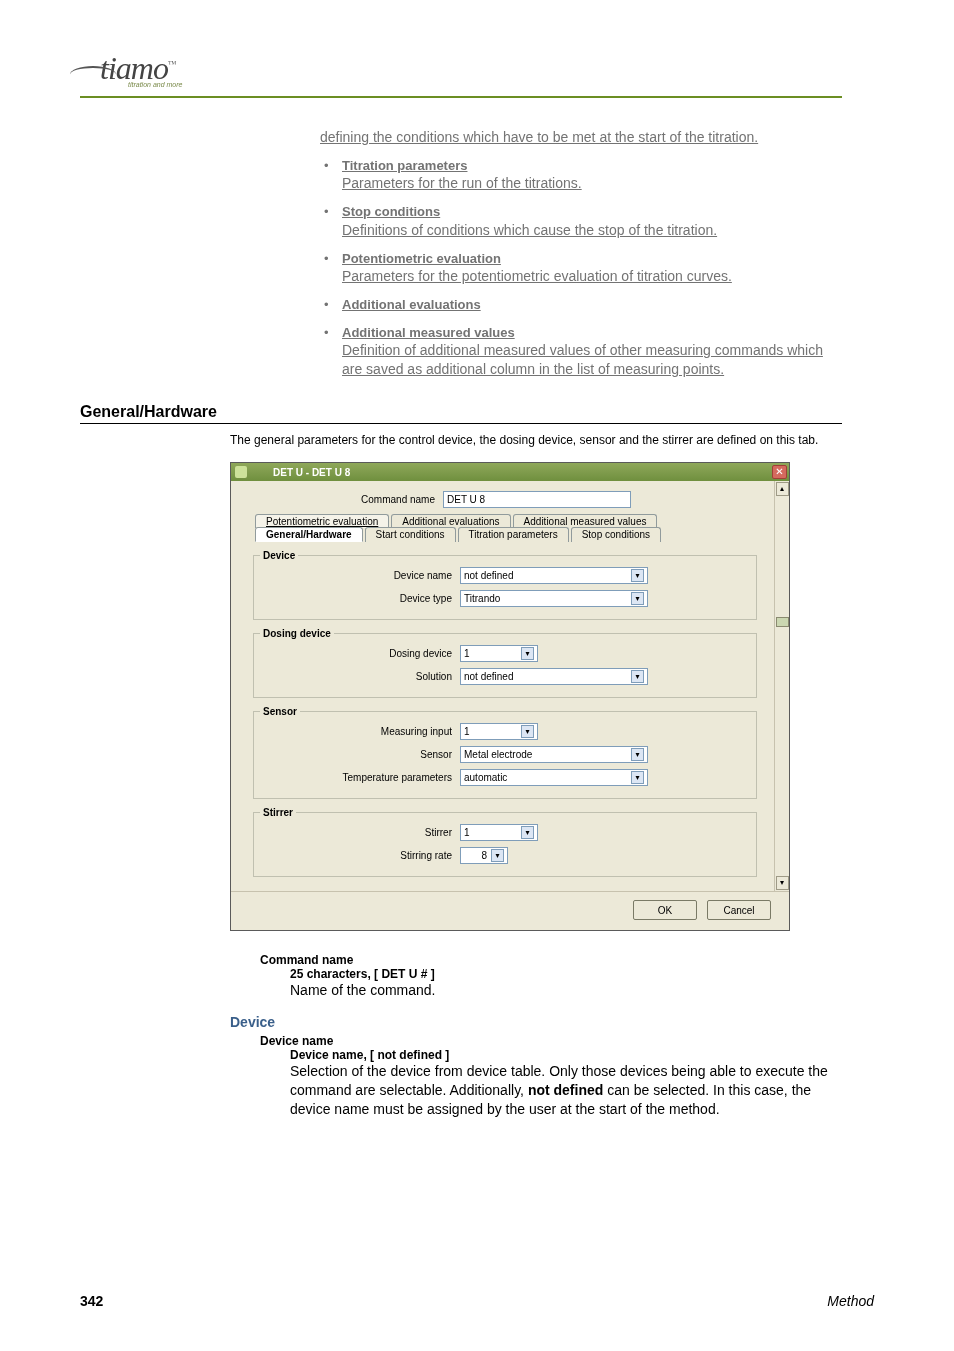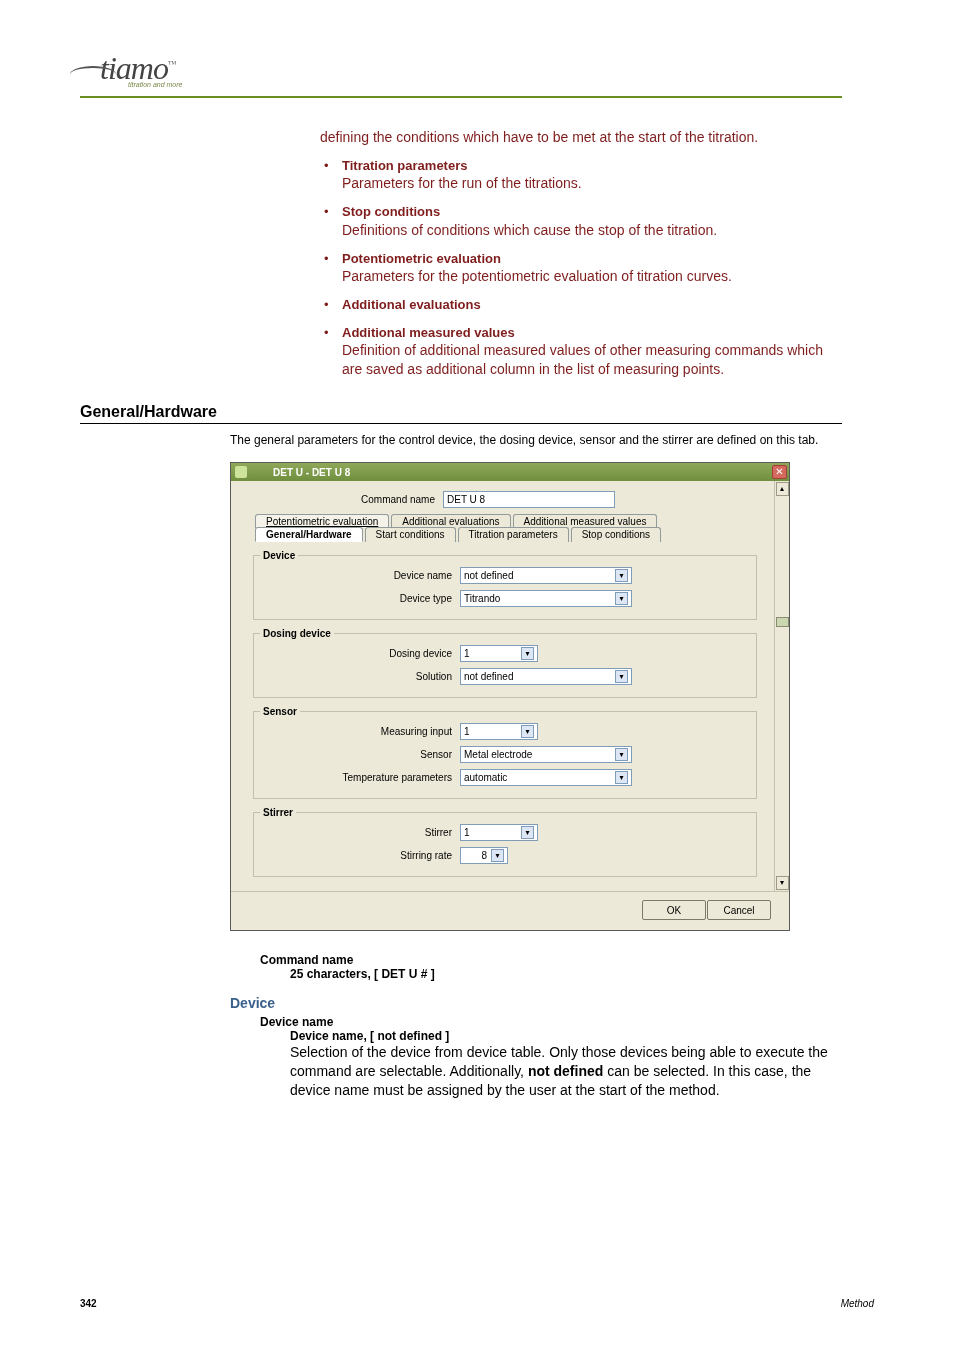--- a/index.html
+++ b/index.html
@@ -55,21 +55,22 @@
   }
   .top-rule {
     border: none;
     border-top: 2px solid #6b8e23;
     margin: 4px 0 30px 0;
   }
   .content-col {
     margin-left: 240px;
     font-size: 14px;
     line-height: 1.35;
-    color: #7f1d1d;
+    color: #737373;
+    text-decoration: underline;
   }
   .lead-para { margin-bottom: 10px; }
   ul.bullets {
     list-style: none;
     padding: 0;
     margin: 0 0 24px 0;
   }
   ul.bullets > li {
     position: relative;
     padding-left: 22px;
@@ -197,21 +198,21 @@
   .fld-select {
     display:flex; align-items:center; justify-content:space-between;
   }
   .fld-select .dd {
     width: 13px; height: 13px;
     background: #dce6f4;
     border: 1px solid #7f9db9;
     font-size:8px; text-align:center; line-height:11px;
     margin-left:4px;
   }
-  .w200{width:172px;} .w90{width:78px;} .w50{width:48px;}
+  .w200{width:188px;} .w90{width:78px;} .w50{width:48px;}
   .tabs-row1, .tabs-row2 {
     display:flex;
     margin-left: 12px;
   }
   .tab {
     border: 1px solid #919b9c;
     border-bottom:none;
     background:#ece9d8;
     padding: 1px 10px;
     font-size:10px;
@@ -238,21 +239,21 @@
     font-weight: bold;
     font-size: 10px;
     padding: 0 3px;
   }
   .chk {
     display:flex; align-items:center; gap:4px;
     margin: 6px 0 4px 8px;
   }
   .chk input { width:12px; height:12px; }
   .dlg-buttons {
-    display:flex; justify-content:flex-end; gap:1px;
+    display:flex; justify-content:flex-end; gap:10px;
     padding: 8px 18px 10px 10px;
     border-top: 1px solid #c7c2ae;
     background: #ece9d8;
   }
   .btn {
     border: 1px solid #7a7a66;
     background: #ece9d8;
     min-width: 64px;
     height: 20px;
     font-size:10px;
@@ -277,21 +278,21 @@
     font-family: Verdana, Arial, sans-serif;
   }
 
   .footer {
     position: absolute;
     bottom: 42px;
     left: 80px;
     right: 80px;
     display: flex;
     justify-content: space-between;
-    font-size: 10px;
+    font-size: 14px;
   }
   .footer .fpage { font-weight: bold; }
   .footer .fsec { font-style: italic; }
 
 </style>
 </head>
 <body>
 
 <div class="page">
 
@@ -451,20 +452,21 @@
       <div class="dlg-buttons">
         <button class="btn">OK</button>
         <button class="btn">Cancel</button>
       </div>
     </div>
   </div>
 
   <div class="defs">
     <div class="def-term">Command name</div>
     <div class="def-sub">25 characters, [ DET U # ]</div>
+    <div class="def-body">Name of the command.</div>
   </div>
 
   <h3 class="sub">Device</h3>
 
   <div class="defs">
     <div class="def-term">Device name</div>
     <div class="def-sub">Device name, [ not defined ]</div>
     <div class="def-body">
       <span>Selection of the device from device table. Only those devices being able to execute the command are selectable. Additionally, </span><b>not defined</b><span> can be selected. In this case, the device name must be assigned by the user at the start of the method.</span>
     </div>

